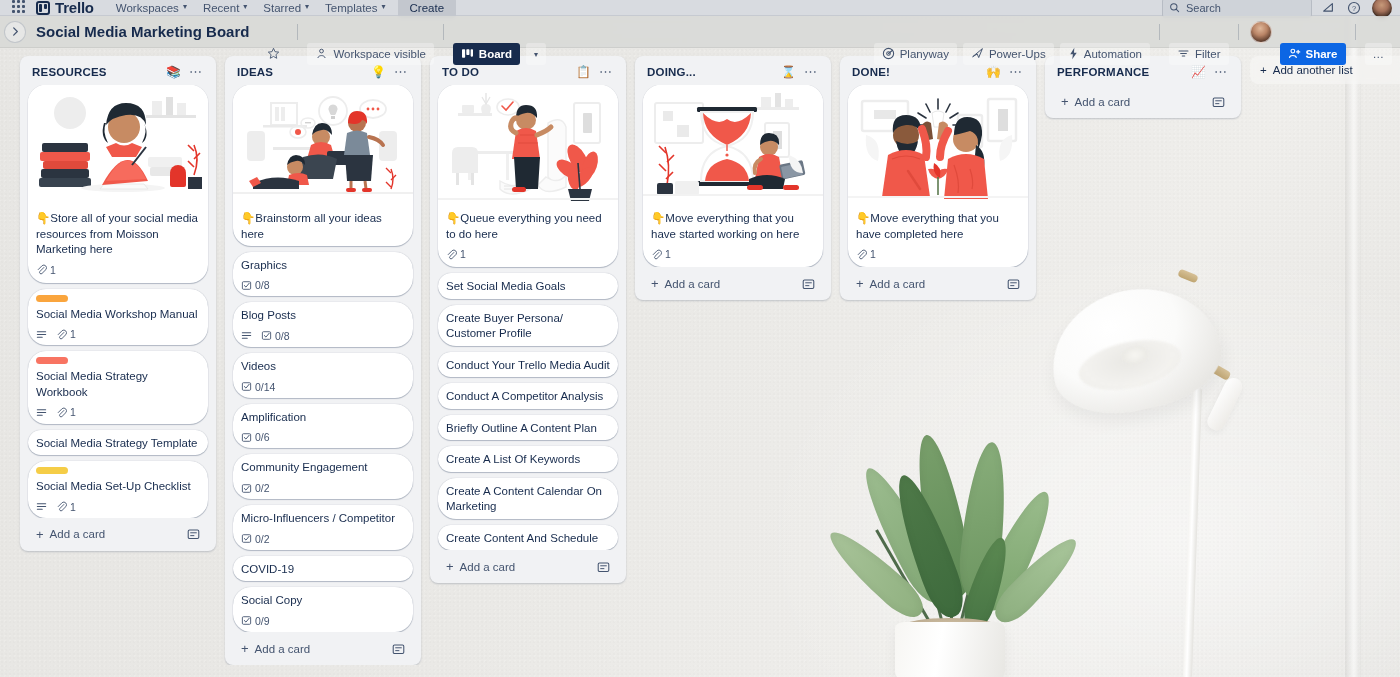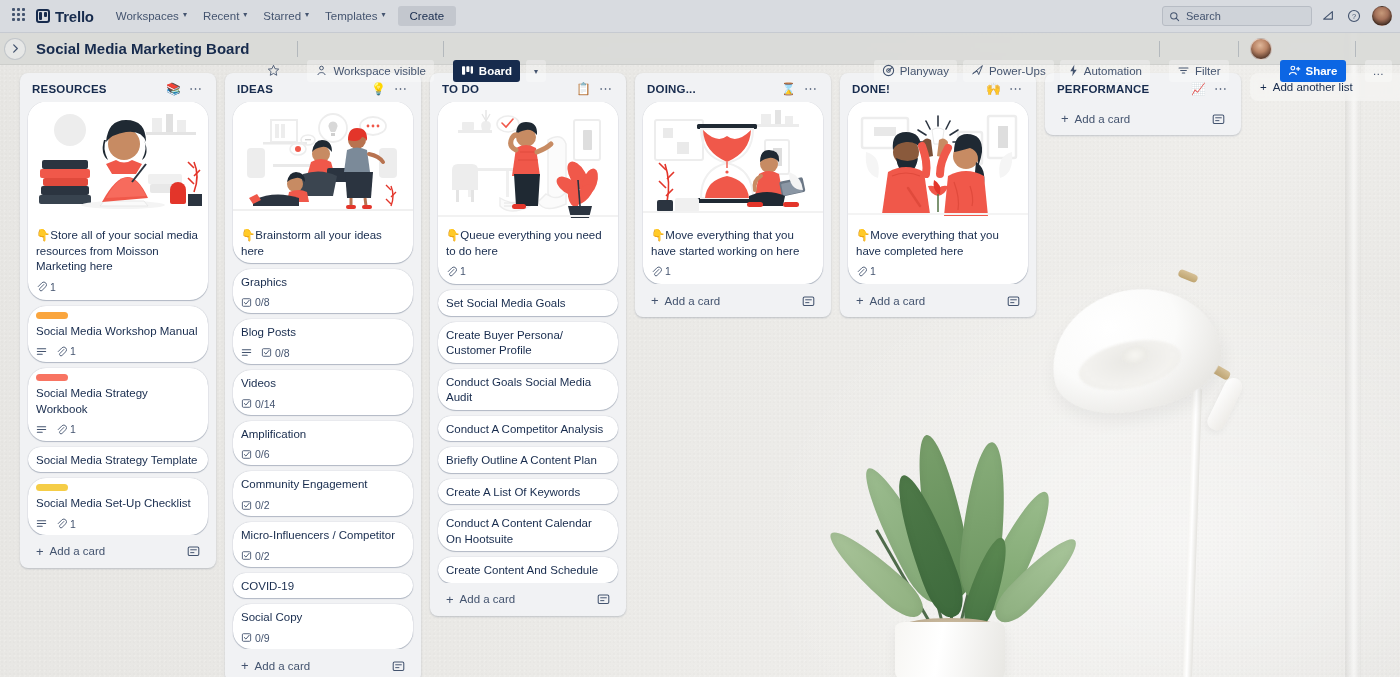--- a/index.html
+++ b/index.html
@@ -92,21 +92,21 @@
   #plant .soil{
     position:absolute; left:104px; bottom:46px; width:92px; height:16px;
     background: radial-gradient(ellipse,#cdbc9e,#b7a governor 100%);
     background: radial-gradient(ellipse at 50% 45%,#d2c2a6,#b3a287);
     border-radius:50%;
   }
 
   
   #topnav{
     position:relative; z-index:20;
-    height:33px; display:flex; align-items:center; gap:0;
+    height:16px; display:flex; align-items:center; gap:0;
     background:#d8dbe0; border-bottom:1px solid #c6cad1;
     padding: 0 8px;
   }
   .grid-icon{ width:16px; height:16px; display:grid; grid-template-columns:repeat(3,3px);
     grid-template-rows:repeat(3,3px); gap:2px; margin:0 8px 0 4px; }
   .grid-icon i{ background:#44546f; border-radius:1px; display:block; width:3px; height:3px; }
   .brand{ display:flex; align-items:center; gap:5px; font-weight:bold; font-size:15px; color:#172b4d;
     letter-spacing:-.2px; margin-right:14px; }
   .brand .logo-sq{
     width:14px; height:14px; border:2px solid #172b4d; border-radius:3px; position:relative;
@@ -760,33 +760,33 @@
         </div>
       </div>
 
       <div class="card">
           <div class="card-title">Set Social Media Goals</div>
         </div>
       <div class="card">
           <div class="card-title">Create Buyer Persona/ Customer Profile</div>
         </div>
       <div class="card">
-          <div class="card-title">Conduct Goals Social Media Audit</div>
+          <div class="card-title">Conduct Your Trello Media Audit</div>
         </div>
       <div class="card">
           <div class="card-title">Conduct A Competitor Analysis</div>
         </div>
       <div class="card">
           <div class="card-title">Briefly Outline A Content Plan</div>
         </div>
       <div class="card">
           <div class="card-title">Create A List Of Keywords</div>
         </div>
       <div class="card">
-          <div class="card-title">Conduct A Content Calendar On Hootsuite</div>
+          <div class="card-title">Create A Content Calendar On Marketing</div>
         </div>
       <div class="card">
           <div class="card-title">Create Content And Schedule</div>
         </div>
     </div>
     <div class="addcard">
       <span class="plus">+</span>
       <span>Add a card</span>
       <span class="spacer"></span>
       <span class="tmpl-icon">

